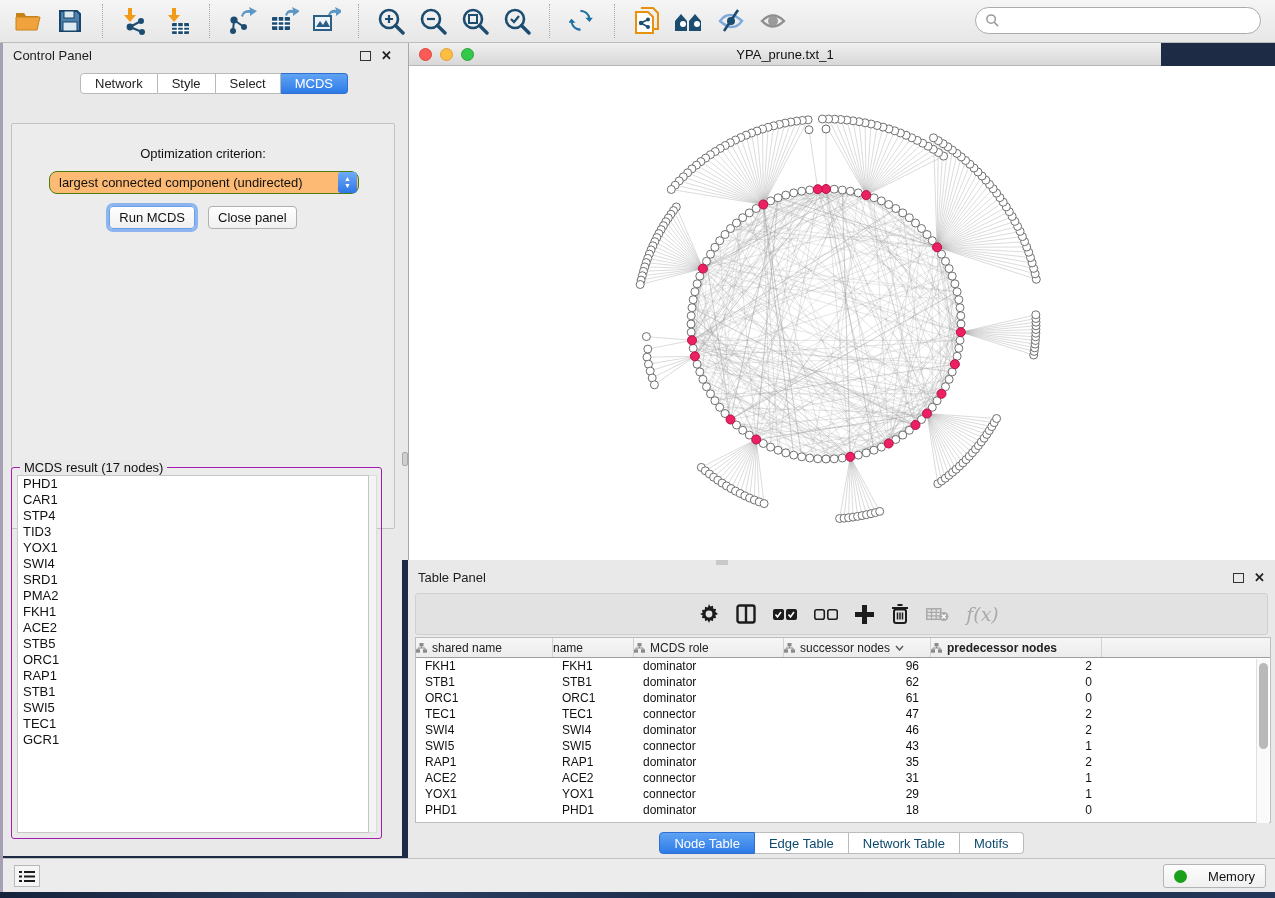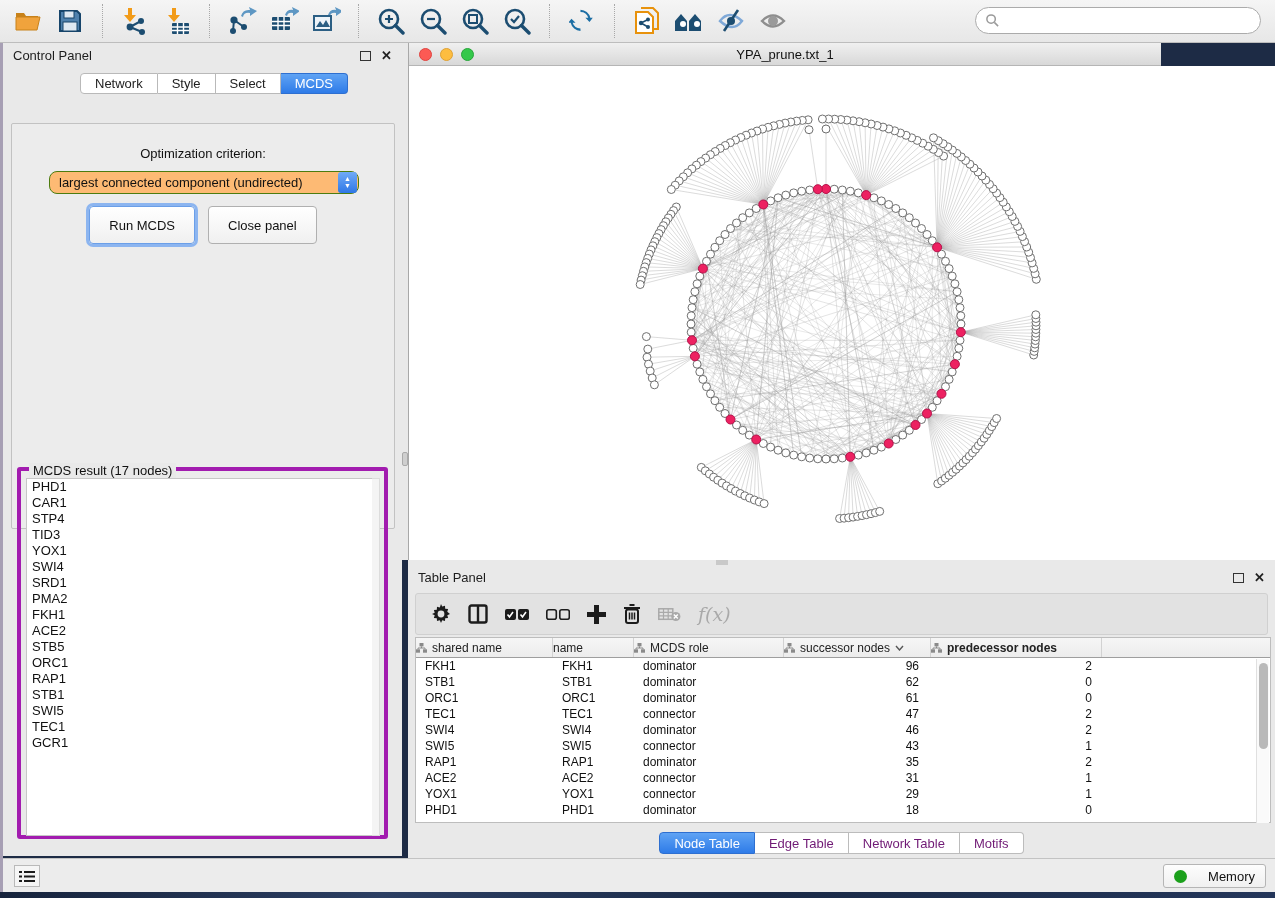--- a/index.html
+++ b/index.html
@@ -43,26 +43,26 @@
   .cp-body { position:absolute; left:8px; top:51px; width:384px; height:406px;
     background:#ececec; border:1px solid #c2c2c2; border-radius:2px;margin-top:29px; }
   .opt-label { text-align:center; margin-top:22px; font-size:13px; color:#111; }
   .dropdown { position:absolute; left:37px; top:47px; width:310px; height:23px; background:#fdba74;
     border:1px solid #4d7c0f; border-radius:8px; display:flex; align-items:center; font-size:13px; color:#111; }
   .dropdown .dd-text { flex:1; padding-left:9px; white-space:nowrap; overflow:hidden; }
   .dd-stepper { width:19px; height:21px; border-radius:3px; background:linear-gradient(#6fabf7,#2f77e6);
     margin-right:1px; display:flex; flex-direction:column; align-items:center; justify-content:center; gap:1px; }
   .dd-stepper span { color:#fff; font-size:7px; line-height:6px; }
   .cp-buttons { position:absolute; left:0; top:82px; width:100%; display:flex; justify-content:center; gap:13px; }
-  .btn { height:38px; padding:0 19px; background:linear-gradient(#ffffff,#f0f0f0); border:1px solid #b0b0b0;
+  .btn { height:23px; padding:0 9px; background:linear-gradient(#ffffff,#f0f0f0); border:1px solid #b0b0b0;
     border-radius:4px; font-size:13px; color:#111; display:flex; align-items:center; }
   .btn.focus { box-shadow:0 0 0 3px rgba(108,163,242,.75); border-color:#6b9fe8; }
 
-  .groupbox { position:absolute; left:14px; top:424px; width:371px; height:372px;
-    border:4px solid #a21caf; border-radius:3px; }
+  .groupbox { position:absolute; left:8px; top:424px; width:371px; height:372px;
+    border:1px solid #a21caf; border-radius:3px; }
   .groupbox-label { position:absolute; left:8px; top:-8px; background:#e9e9e9; padding:0 4px;
     font-size:13px; color:#111; }
   .mcds-list { position:absolute; left:5px; top:7px; width:352px; height:358px; background:#fff;
     border:1px solid #c7c7c7; overflow:hidden; font-size:13px; color:#111; }
   .mcds-list .row { padding:0 0 0 5px; height:16px; line-height:16px; }
   .mcds-scroll { position:absolute; right:4px; top:7px; width:8px; height:358px; background:#f4f4f4;
     border:1px solid #dcdcdc; border-left:none; }
 
   
   .net-window { position:absolute; left:408px; top:43px; width:753px; height:517px; background:#0f766e;
@@ -79,42 +79,42 @@
 
   .v-splitter { position:absolute; left:402px; top:43px; width:6px; height:517px; background:#e9e9e9; }
   .v-splitter .handle { position:absolute; left:0; top:409px; width:6px; height:14px;
     background:#cfcfcf; border:1px solid #aaa; border-radius:2px; }
   .h-splitter { position:absolute; left:408px; top:560px; width:867px; height:5px; background:#e9e9e9; }
   .h-splitter .handle { position:absolute; left:308px; top:0; width:12px; height:5px; background:#c9c9c9; }
 
   
   .table-panel { position:absolute; left:408px; top:565px; width:867px; height:293px; background:#e9e9e9; }
   .tp-toolbar { position:absolute; left:7px; top:28px; width:853px; height:42px; background:#e2e2e2;
-    border:1px solid #d0d0d0; border-radius:3px; display:flex; align-items:center; gap:17px; padding-left:15px; }
+    border:1px solid #d0d0d0; border-radius:3px; display:flex; align-items:center; gap:17px; padding-left:15px;justify-content:center; }
   .tp-icon { display:flex; align-items:center; justify-content:center; }
   .fx { font-family:"DejaVu Serif", serif; font-style:italic; font-size:19px; color:#a9a9a9; }
 
   .ntable { position:absolute; left:7px; top:72px; width:856px; height:186px; background:#fff;
     border:1px solid #bdbdbd; }
   .ntable-header { display:flex; height:20px; background:linear-gradient(#f6f6f6,#ececec);
     border-bottom:1px solid #9e9e9e; }
   .hcell { display:flex; align-items:center; justify-content:flex-start; gap:5px; font-size:12px; color:#222;
     border-right:1px solid #d2d2d2; position:relative; }
   .hcell svg { flex:none; }
   .trow { display:flex; height:16px; font-size:12px; color:#111; }
   .tcell { overflow:hidden; white-space:nowrap; line-height:16px; }
   .tcell.left { padding-left:9px; text-align:left; }
   .tcell.num { text-align:right; }
   .table-vscroll { position:absolute; right:1px; top:21px; width:13px; height:164px; background:#fafafa;
     border-left:1px solid #e0e0e0; }
   .table-vscroll .thumb { position:absolute; left:2px; top:4px; width:9px; height:86px; background:#b9b9b9; border-radius:5px; }
 
   .tp-tabs { position:absolute; left:0; top:267px; width:100%; display:flex; justify-content:center; }
   .tp-tab { height:22px; padding:0 14px; background:#fff; border:1px solid #bcbcbc; border-left:none;
-    font-size:13px; color:#701a75; display:flex; align-items:center; }
+    font-size:13px; color:#0c4a6e; display:flex; align-items:center; }
   .tp-tab:first-child { border-left:1px solid #bcbcbc; border-radius:4px 0 0 4px; }
   .tp-tab:last-child { border-radius:0 4px 4px 0; }
   .tp-tab.active { background:linear-gradient(#5fa3f4,#2e7be8); border-color:#2e6fd0; color:#fff; }
 
   
   .statusbar { position:absolute; left:3px; top:858px; width:1272px; height:34px; background:#ececec;
     border-top:1px solid #c3c3c3; }
   .list-btn { position:absolute; left:11px; top:6px; width:26px; height:22px; background:#f5f5f5;
     border:1px solid #b9b9b9; display:flex; align-items:center; justify-content:center; }
   .memory-btn { position:absolute; right:9px; top:5px; height:24px; padding:0 10px;

